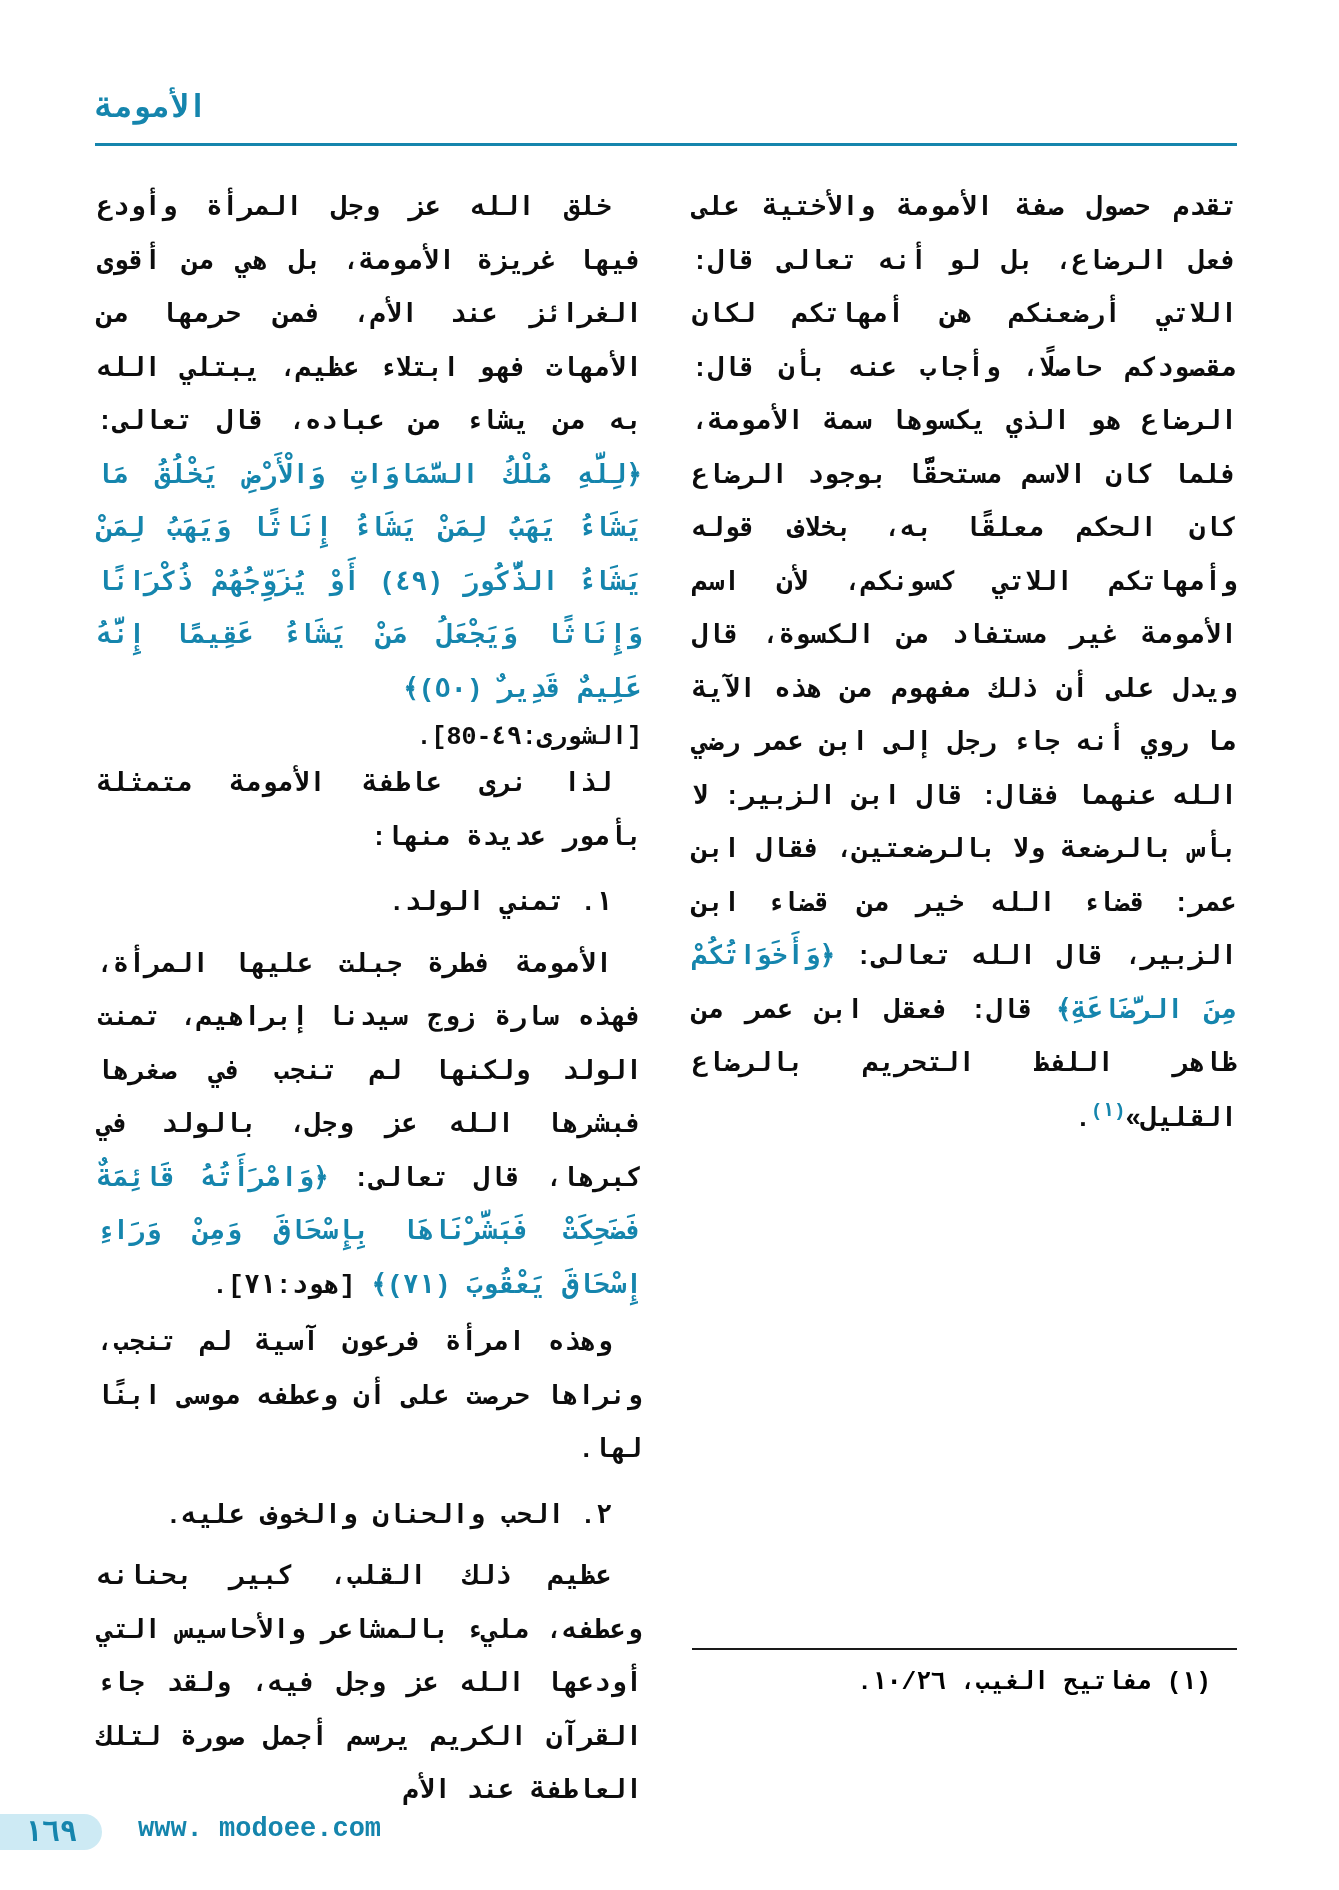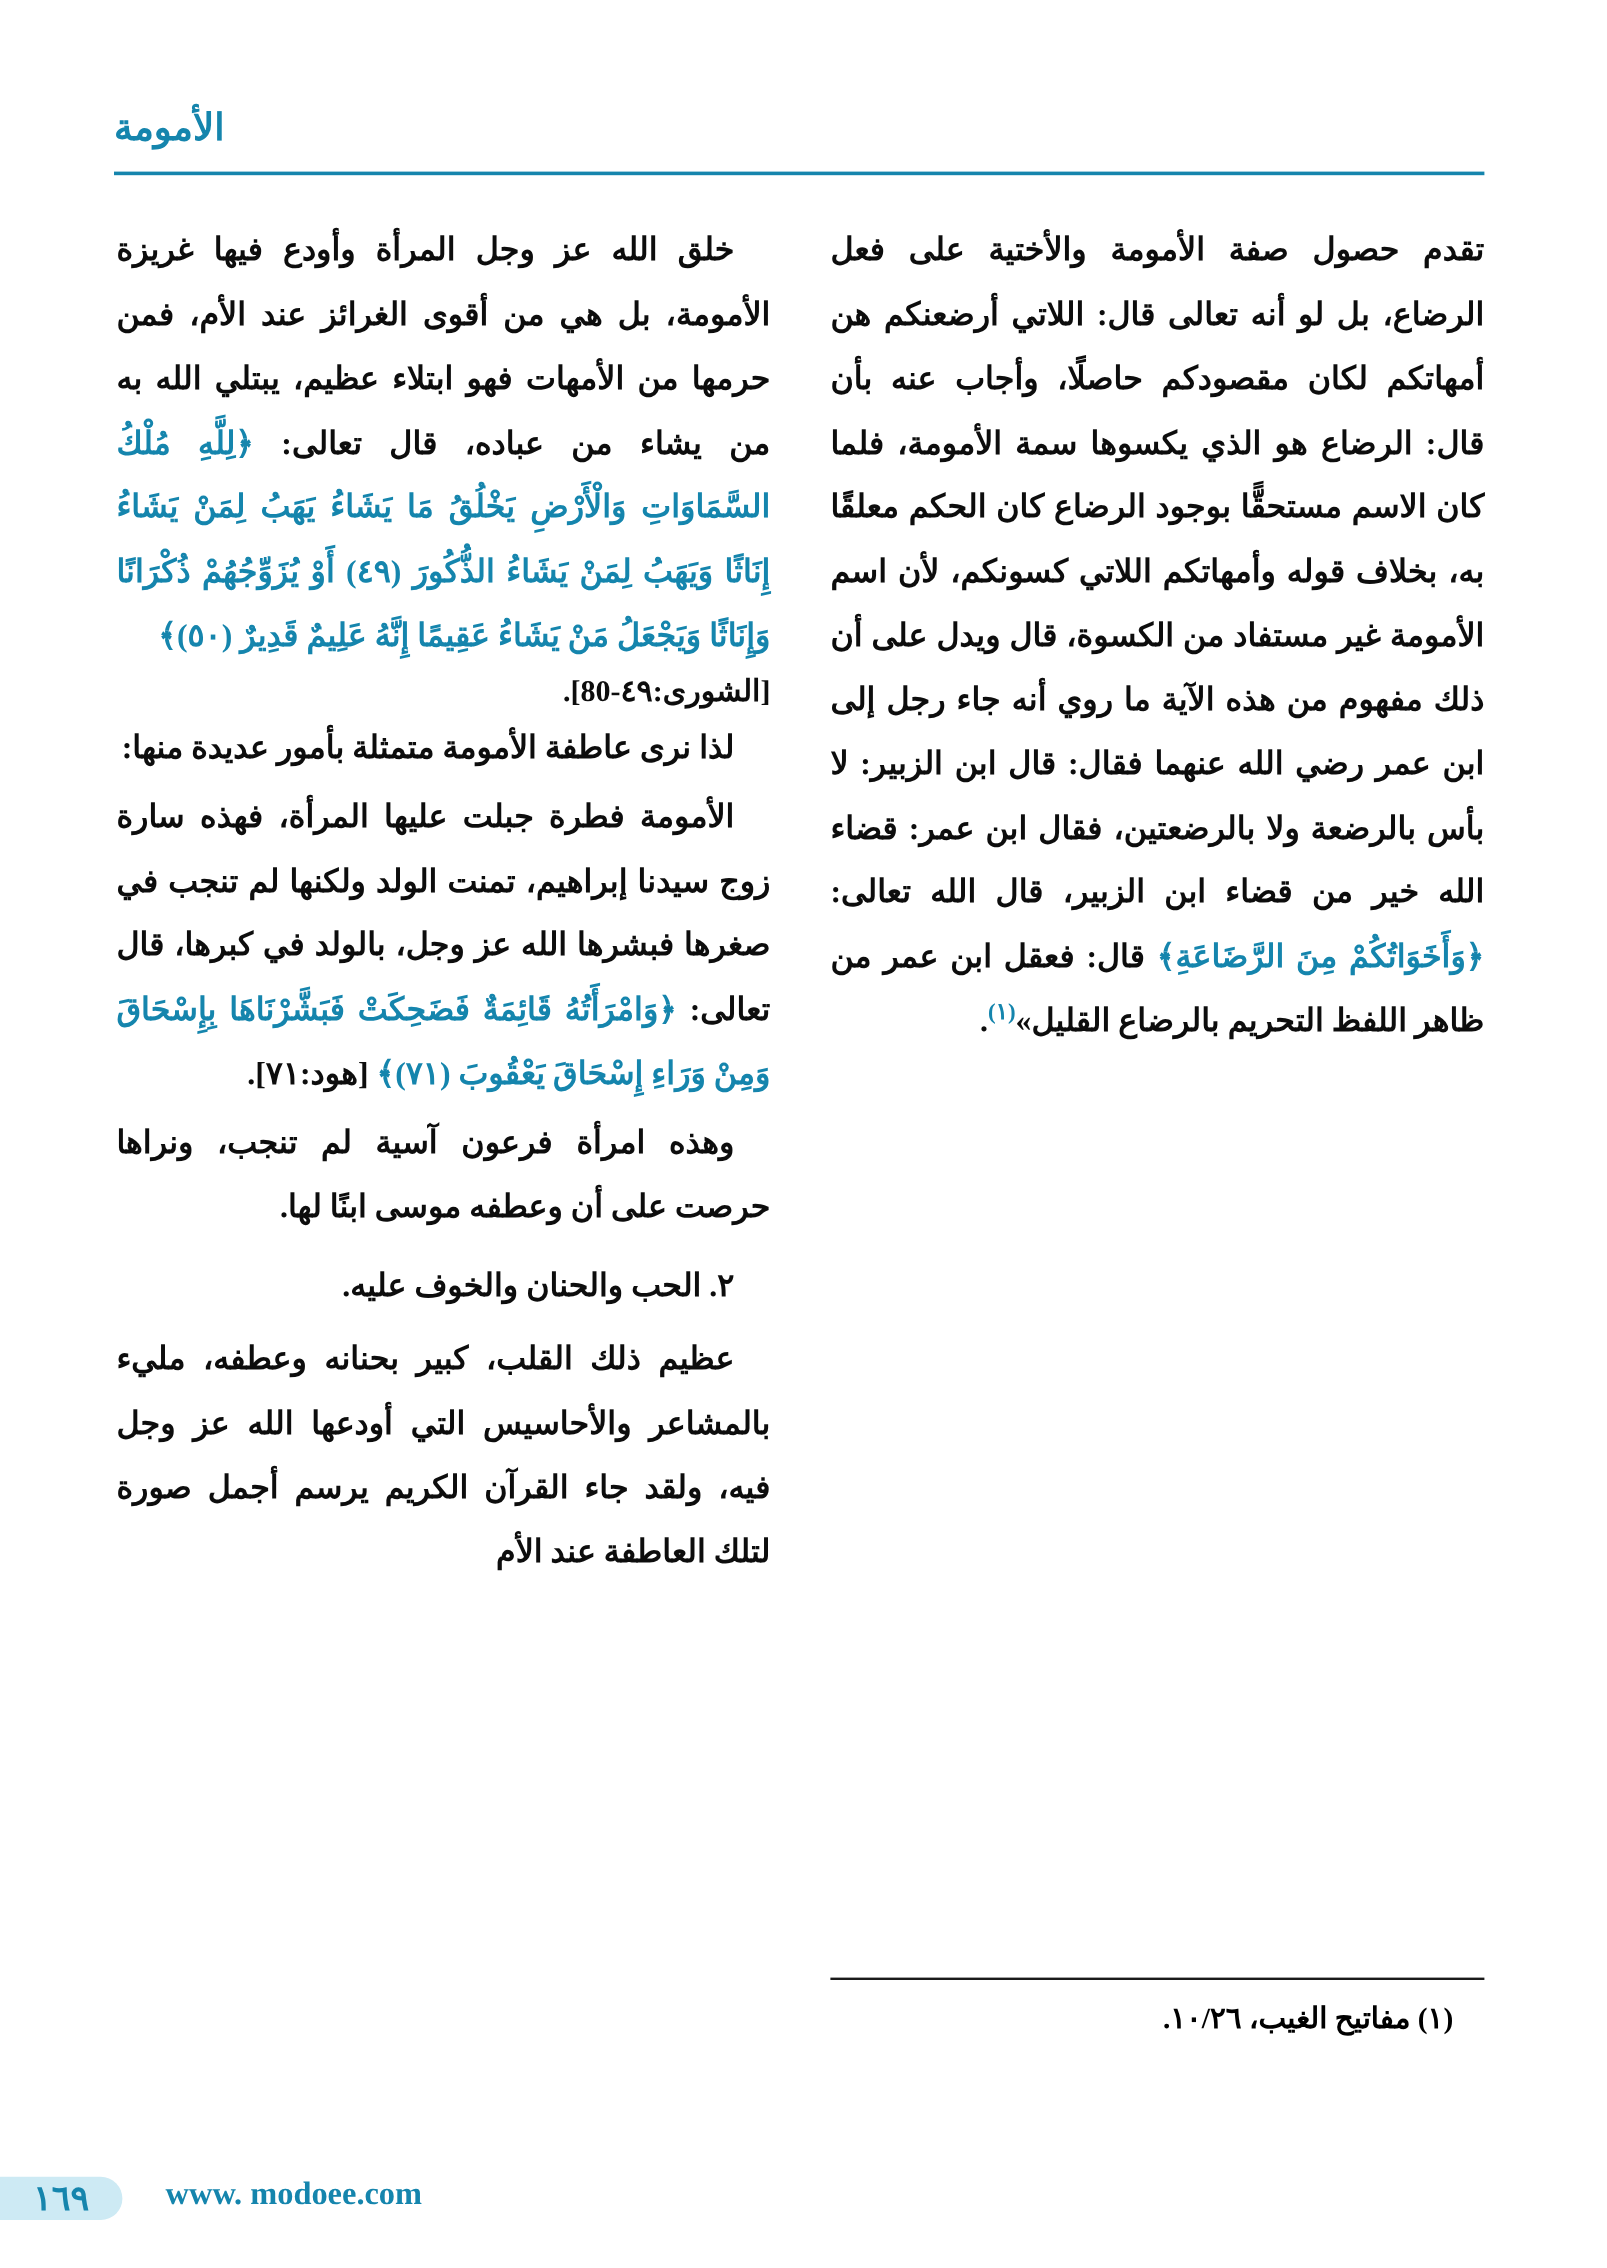--- a/index.html
+++ b/index.html
@@ -1,20 +1,20 @@
 <!DOCTYPE html>
 <html lang="ar" dir="rtl"><head>
 <meta charset="utf-8">
 <style>
   html,body{margin:0;padding:0;background:#ffffff;}
   .page{
     position:relative;
     width:1339px;height:1890px;
     background:#ffffff;
-    font-family:Liberation Serif, serif;
+    font-family:Liberation Mono, monospace;
     direction:rtl;
     overflow:hidden;
     color:#0d0d0d;
   }
   
   .running-head{
     position:absolute;top:88px;left:95px;
     color:#1585ad;font-size:31px;font-weight:bold;
   }
   .head-rule{
@@ -100,20 +100,21 @@
 
     <div class="col">
 
 
       <p class="body-text indent"><span>خلق الله عز وجل المرأة وأودع فيها غريزة الأمومة، بل هي من أقوى الغرائز عند الأم، فمن حرمها من الأمهات فهو ابتلاء عظيم، يبتلي الله به من يشاء من عباده، قال تعالى: </span><span class="quran">﴿لِلَّهِ مُلْكُ السَّمَاوَاتِ وَالْأَرْضِ يَخْلُقُ مَا يَشَاءُ يَهَبُ لِمَنْ يَشَاءُ إِنَاثًا وَيَهَبُ لِمَنْ يَشَاءُ الذُّكُورَ (٤٩) أَوْ يُزَوِّجُهُمْ ذُكْرَانًا وَإِنَاثًا وَيَجْعَلُ مَنْ يَشَاءُ عَقِيمًا إِنَّهُ عَلِيمٌ قَدِيرٌ (٥٠)﴾</span></p>
 
       <div class="verse-ref">[الشورى:٤٩-80].</div>
 
       <p class="body-text indent">لذا نرى عاطفة الأمومة متمثلة بأمور عديدة منها:</p>
 
+      <p class="body-text indent item">١. تمني الولد.</p>
 
       <p class="body-text indent"><span>الأمومة فطرة جبلت عليها المرأة، فهذه سارة زوج سيدنا إبراهيم، تمنت الولد ولكنها لم تنجب في صغرها فبشرها الله عز وجل، بالولد في كبرها، قال تعالى: </span><span class="quran">﴿وَامْرَأَتُهُ قَائِمَةٌ فَضَحِكَتْ فَبَشَّرْنَاهَا بِإِسْحَاقَ وَمِنْ وَرَاءِ إِسْحَاقَ يَعْقُوبَ (٧١)﴾</span><span> [هود:٧١].</span></p>
 
       <p class="body-text indent">وهذه امرأة فرعون آسية لم تنجب، ونراها حرصت على أن وعطفه موسى ابنًا لها.</p>
 
       <p class="body-text indent item">٢. الحب والحنان والخوف عليه.</p>
 
       <p class="body-text indent">عظيم ذلك القلب، كبير بحنانه وعطفه، مليء بالمشاعر والأحاسيس التي أودعها الله عز وجل فيه، ولقد جاء القرآن الكريم يرسم أجمل صورة لتلك العاطفة عند الأم</p>
     </div>
 

